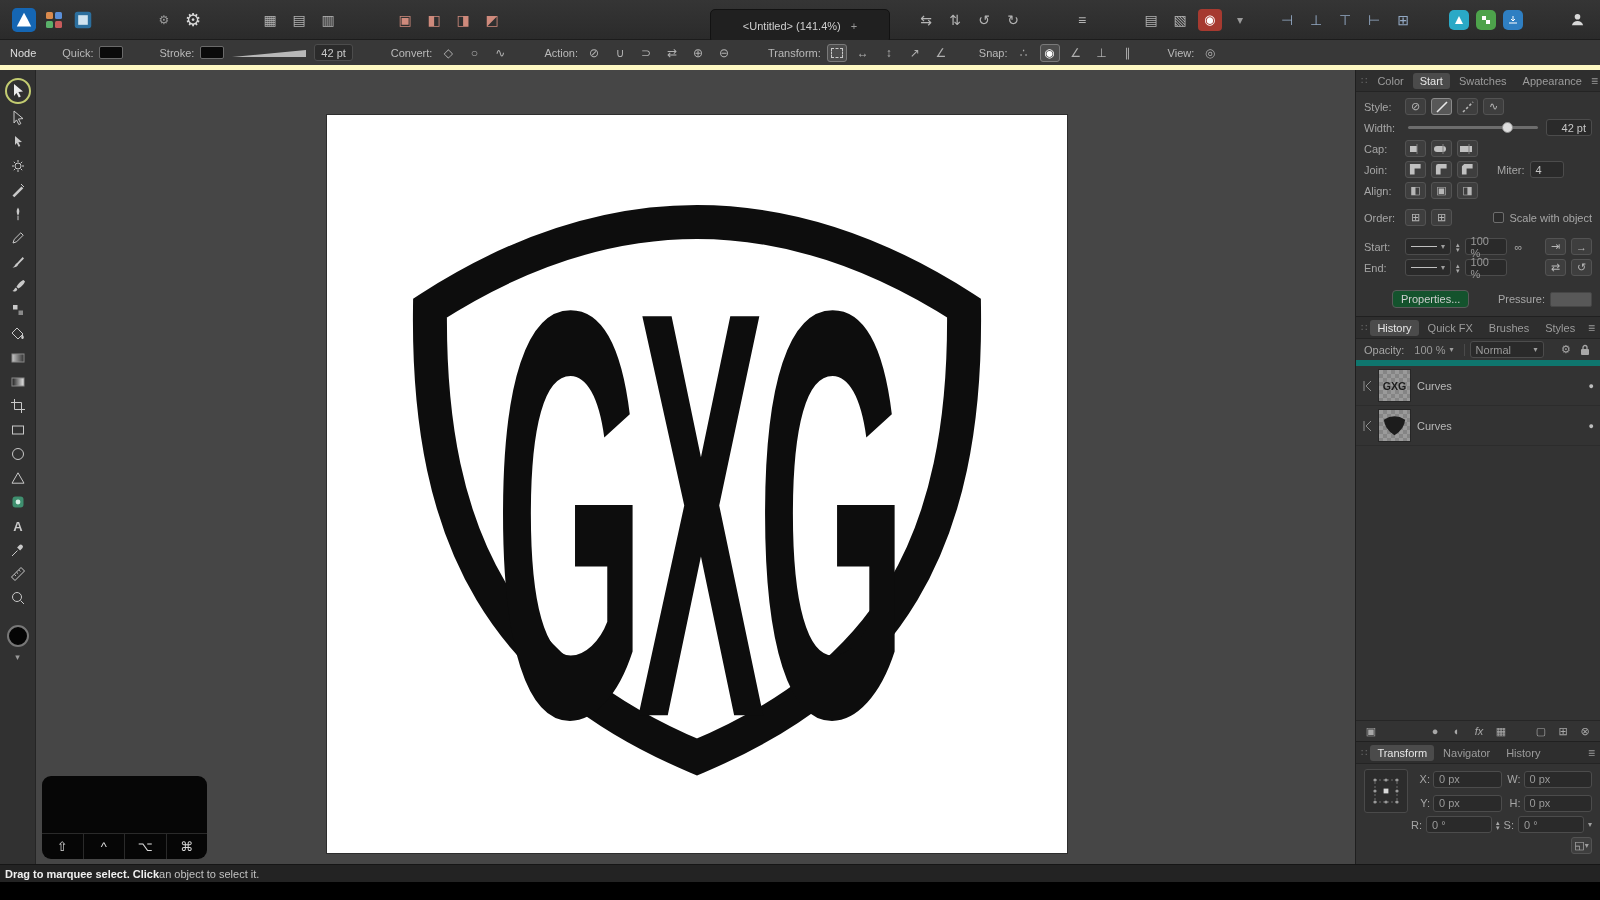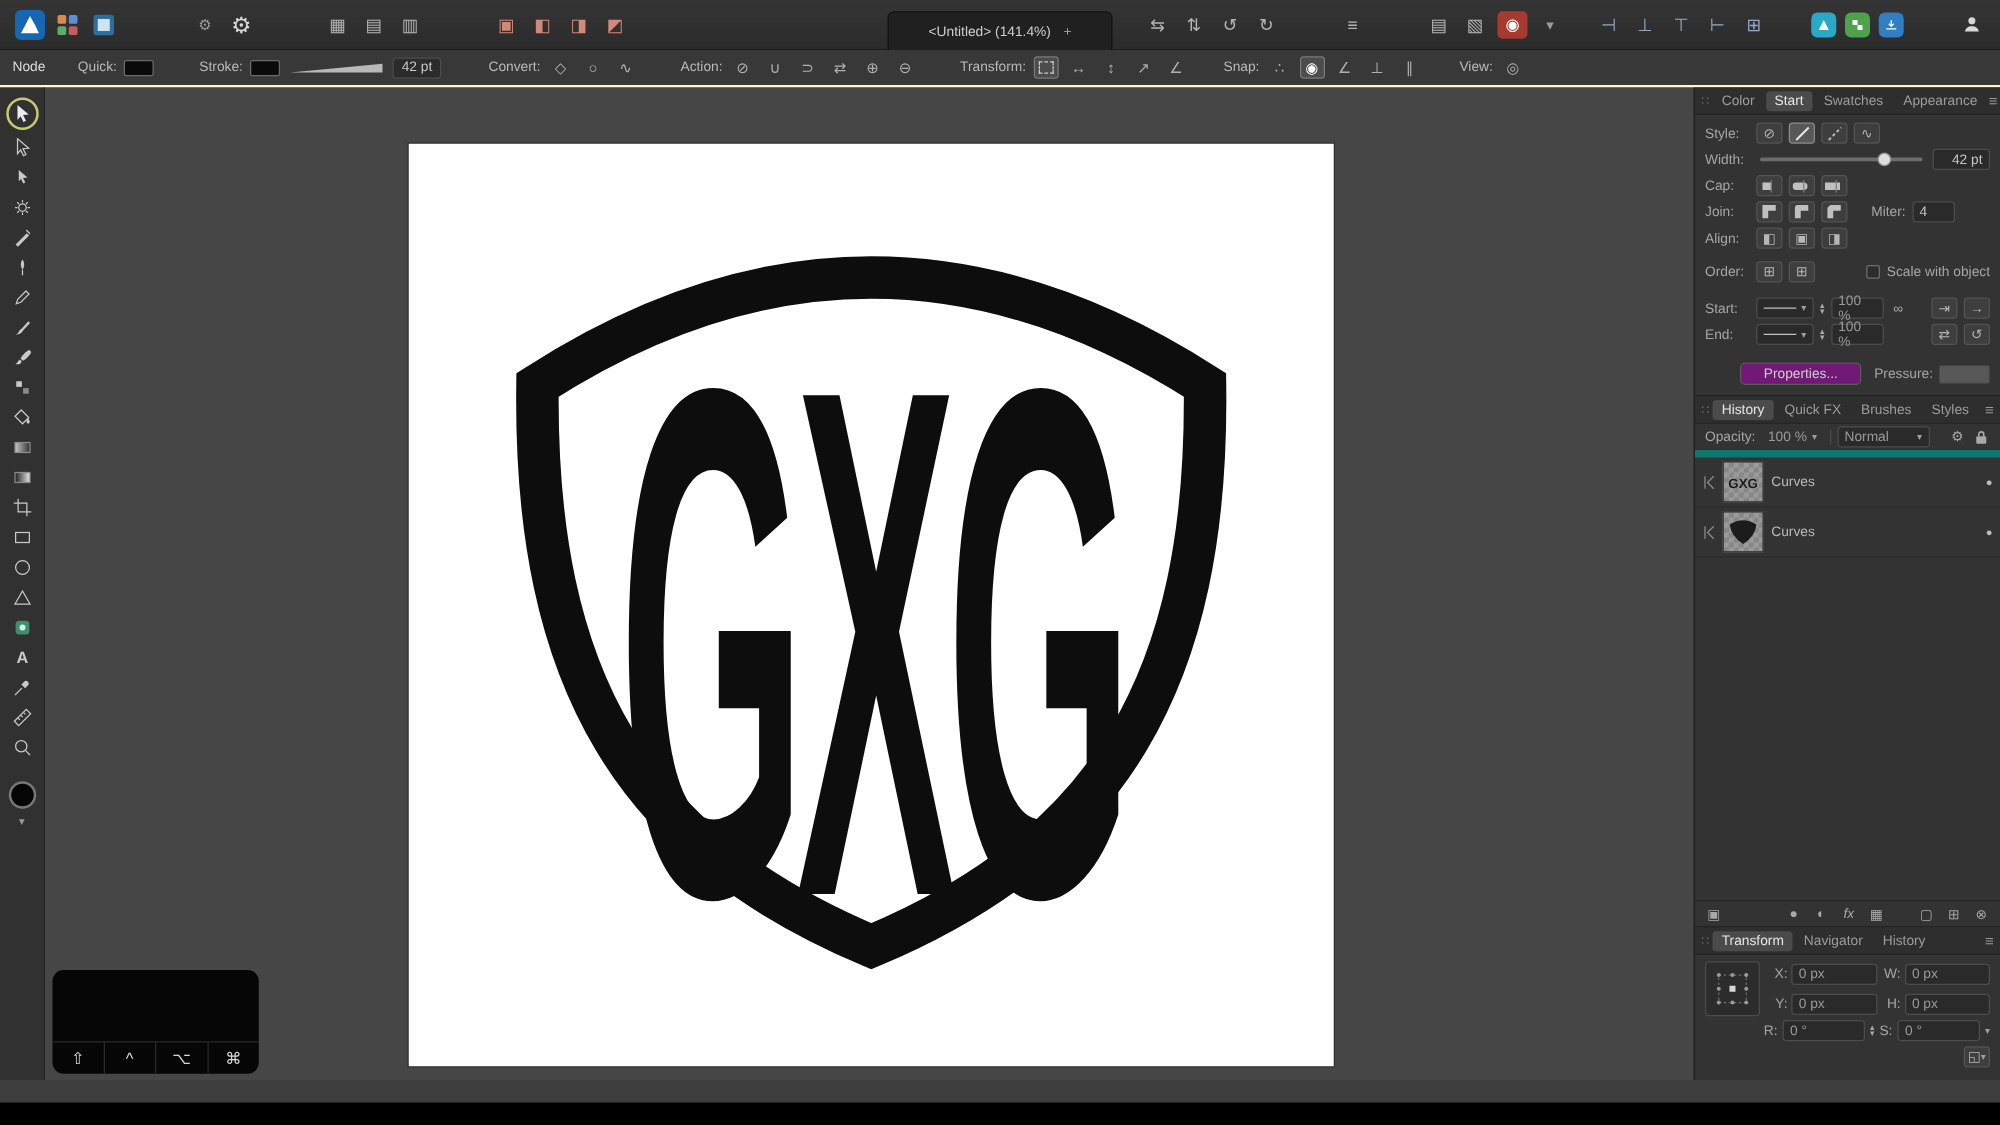--- a/index.html
+++ b/index.html
@@ -17,21 +17,21 @@
   .tico.blue{color:#93a9c4}
   .appicon{width:24px;height:24px}
   .minigrid{display:grid;grid-template-columns:7px 7px;gap:2px}
   .minigrid i{width:7px;height:7px;border-radius:1.5px;display:block}
   .doc-tab{position:absolute;left:50%;top:9px;transform:translateX(-50%);height:22px;min-width:180px;background:#202020;border:1px solid #121212;border-radius:5px;display:flex;align-items:center;justify-content:center;gap:10px;padding:16px 10px;color:#cfcfcf}
   .redbtn{background:#a63a30;color:#fff;border-radius:4px;width:24px;height:22px;display:flex;align-items:center;justify-content:center;font-size:13px}
   .persona{width:20px;height:20px;border-radius:5px;display:flex;align-items:center;justify-content:center}
   .spacer{flex:1}
 
   
-  .ctxbar{position:absolute;top:40px;left:0;right:0;height:30px;background:#383838;border-bottom:2px solid #fef9c3;display:flex;align-items:center;padding:0 10px;gap:6px;white-space:nowrap}
+  .ctxbar{position:absolute;top:40px;left:0;right:0;height:30px;background:#383838;border-bottom:5px solid #fef9c3;display:flex;align-items:center;padding:0 10px;gap:6px;white-space:nowrap}
   .clabel{color:#b9b9b9}
   .swatch{width:24px;height:13px;background:#0a0a0a;border:1px solid #6a6a6a;border-radius:2px}
   .cico{min-width:20px;height:18px;display:flex;align-items:center;justify-content:center;color:#b0b0b0;font-size:12px;border-radius:3px;border:1px solid transparent}
   .cico.active{background:#4c4c4c;border-color:#7a7a7a;color:#fff}
   .selbox{width:12px;height:10px;border:1px dashed #c9c9c9;display:block}
   .cgap{width:14px}
   .cinput{background:#2b2b2b;border:1px solid #4c4c4c;border-radius:3px;color:#c8c8c8;padding:1px 6px;height:17px;display:flex;align-items:center}
 
   
   .tools{position:absolute;top:70px;left:0;width:36px;bottom:36px;background:#313131;border-right:1px solid #252525;display:flex;flex-direction:column;align-items:center;padding-top:8px;gap:3px}
@@ -60,21 +60,21 @@
   .prow{display:flex;align-items:center;gap:5px;padding:2px 8px;min-height:20px}
   .plabel{color:#a6a6a6}
   .lab-r{width:36px;text-align:left;flex:none}
   .ibtn{min-width:21px;height:17px;background:#3e3e3e;border:1px solid #535353;border-radius:3px;display:flex;align-items:center;justify-content:center;color:#b6b6b6;font-size:11px;padding:0 2px}
   .ibtn.active{background:#585858;border-color:#8b8b8b;color:#fff}
   .input{background:#2a2a2a;border:1px solid #4c4c4c;border-radius:3px;color:#c6c6c6;padding:1px 5px;height:17px;display:flex;align-items:center;gap:4px}
   .slider{position:relative;height:3px;background:#6d6d6d;border-radius:2px;flex:1;margin:0 3px}
   .knob{position:absolute;top:-4px;left:72%;width:11px;height:11px;border-radius:50%;background:#dedede;border:1px solid #909090}
   .stepper{display:flex;flex-direction:column;line-height:5px;font-size:7px;color:#a9a9a9;justify-content:center}
   .checkbox{width:11px;height:11px;border:1px solid #6d6d6d;border-radius:2px;background:#2c2c2c}
-  .btn{background:#701a75;border:1px solid #5a5a5a;border-radius:4px;color:#cecece;padding:2px 18px;height:18px;display:flex;align-items:center}
+  .btn{background:#14532d;border:1px solid #5a5a5a;border-radius:4px;color:#cecece;padding:2px 8px;height:18px;display:flex;align-items:center}
   .pressurebox{width:42px;height:15px;background:#585858;border-radius:2px;border:1px solid #464646}
   .linesample{width:26px;height:1px;background:#c0c0c0;display:block}
   .dd{font-size:8px;color:#9e9e9e}
 
   
   .layersflex{flex:1;display:flex;flex-direction:column;min-height:0}
   .sep{width:1px;height:12px;background:#4a4a4a}
   .layerrow{display:flex;align-items:center;gap:6px;padding:3px 6px;height:40px;border-bottom:1px solid #2c2c2c}
   .thumb{width:33px;height:33px;background:#9a9a9a;background-image:linear-gradient(45deg,#858585 25%,transparent 25%,transparent 75%,#858585 75%),linear-gradient(45deg,#858585 25%,transparent 25%,transparent 75%,#858585 75%);background-size:8px 8px;background-position:0 0,4px 4px;border:1px solid #262626;display:flex;align-items:center;justify-content:center}
   .layername{color:#b9b9b9}
@@ -655,15 +655,19 @@
       </div>
       <div class="tbottom">
         <span class="ibtn">
             <span>◱</span>
             <span class="dd">▾</span>
           </span>
       </div>
     </section>
   </aside>
 
+  <footer class="statusbar">
+    <b>Drag to marquee select. Click</b>
+      <span> an object to select it.</span>
+  </footer>
   <div class="dock"></div>
 
 </div>
 
 </body></html>

